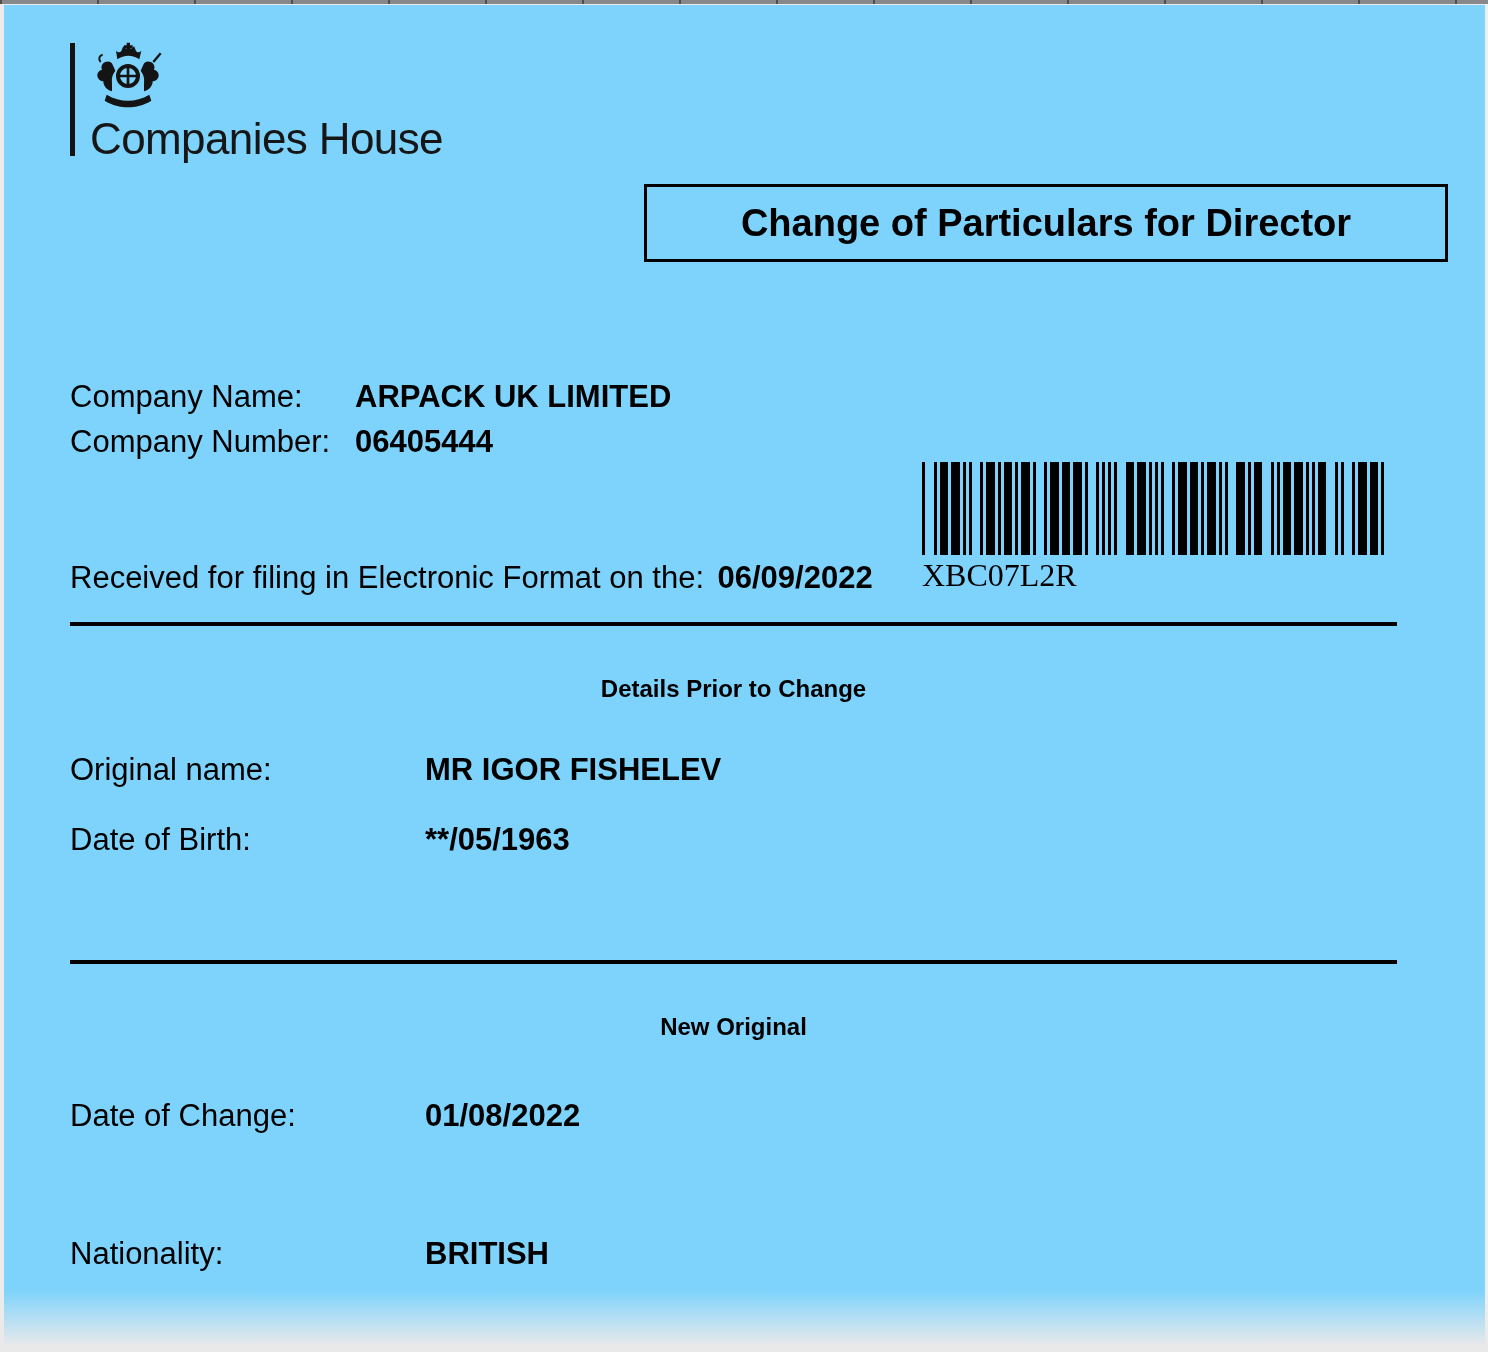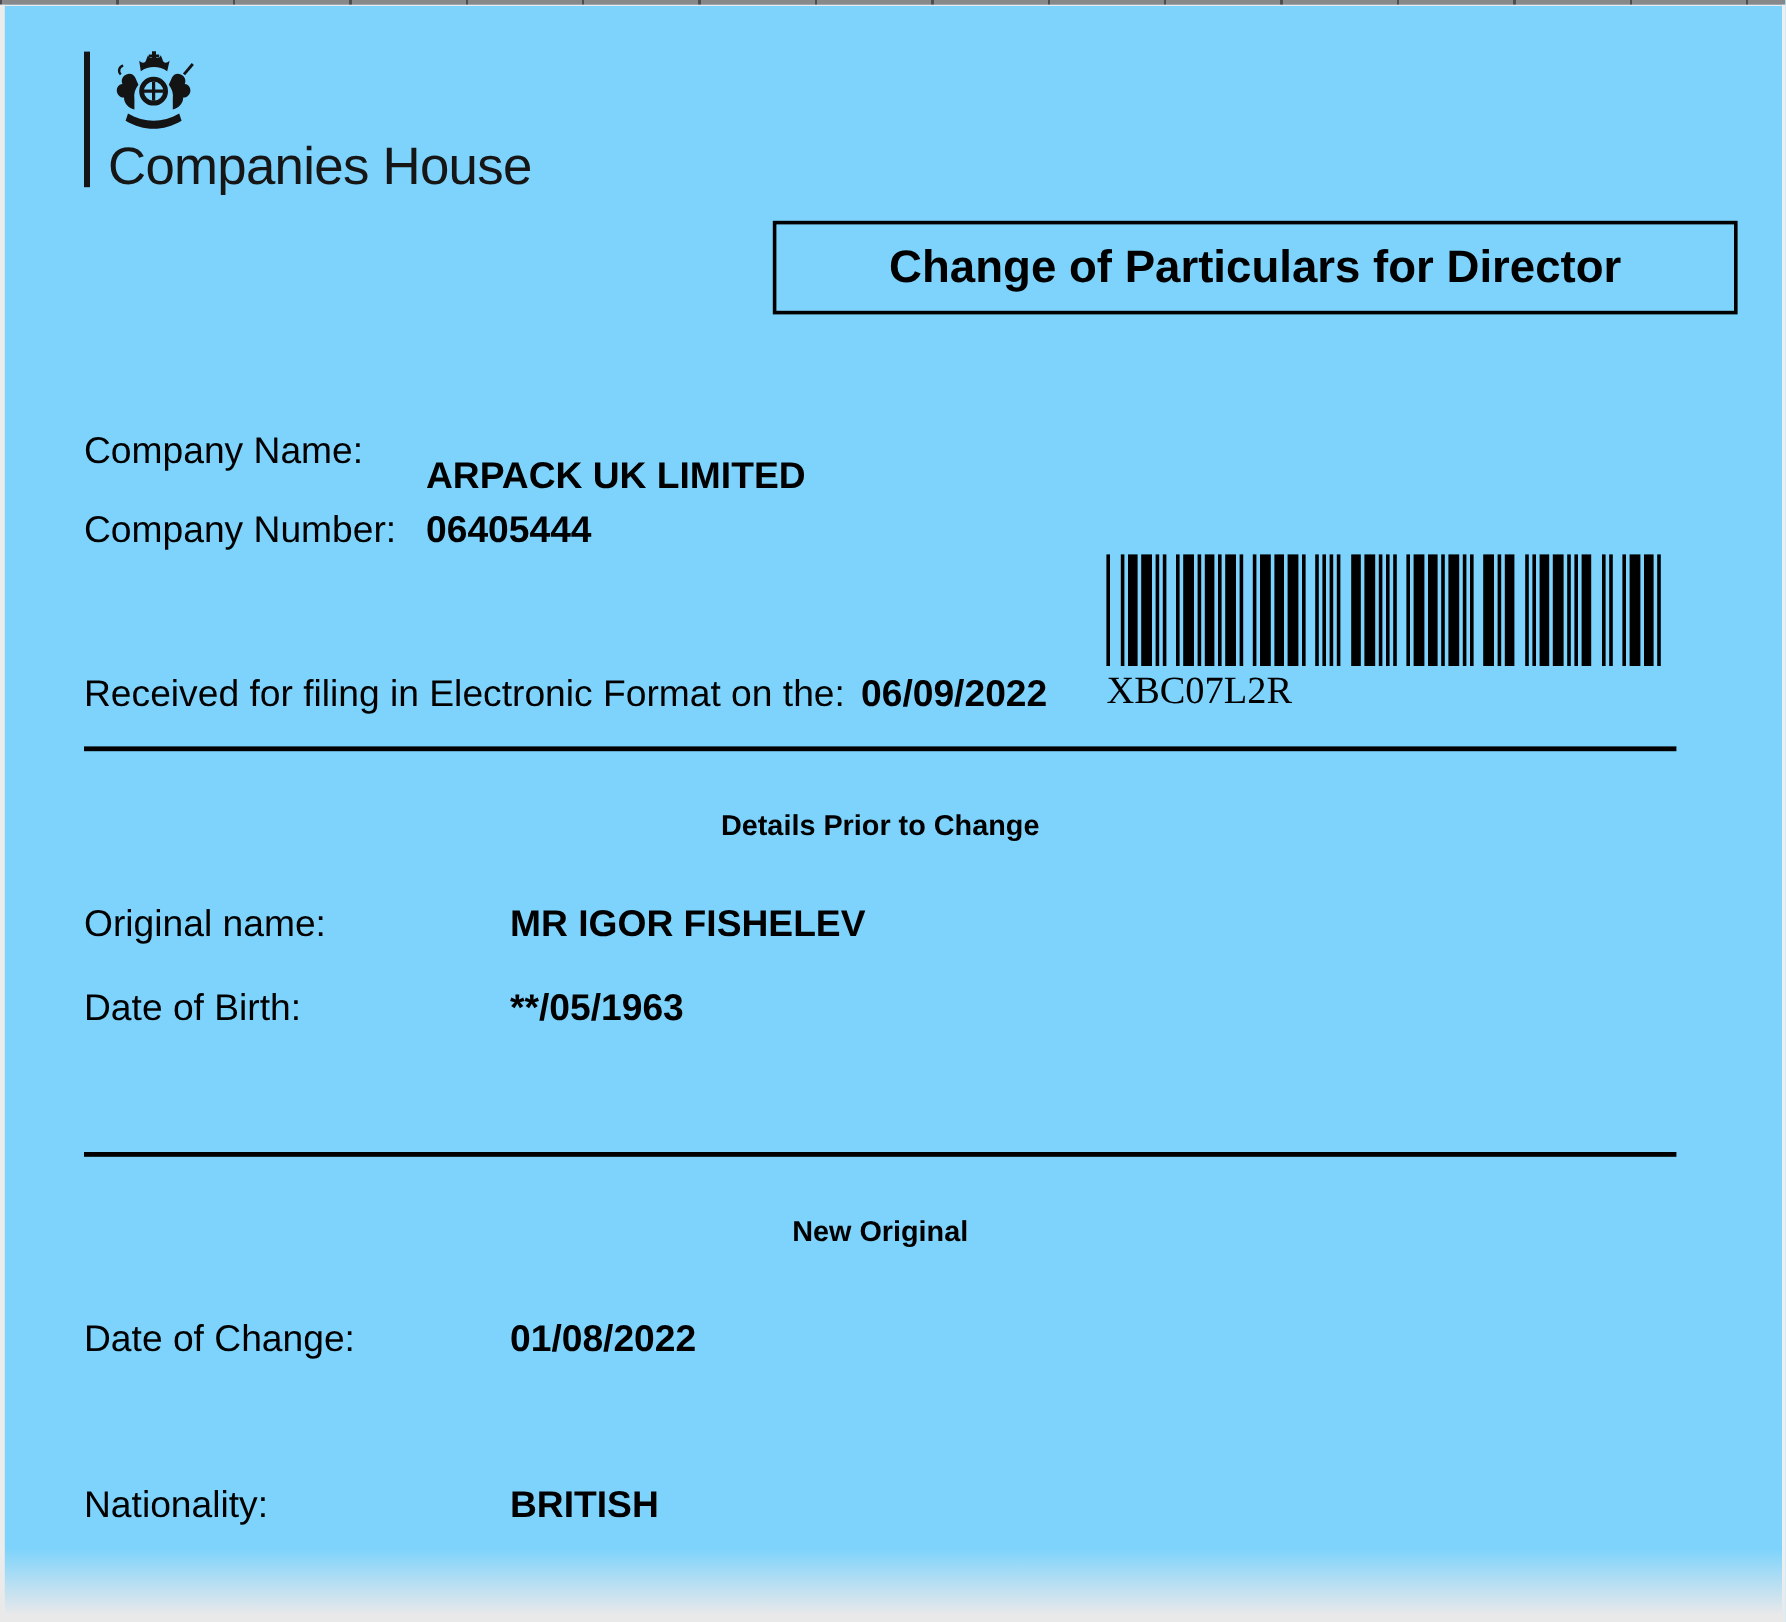--- a/index.html
+++ b/index.html
@@ -67,21 +67,21 @@
       <path d="M104,31 l11,-13" stroke-width="3.5"></path>
     </g>
   </svg>
   <div class="abs logo-text">Companies House</div>
 
 
   <div class="title-box">
     <span>Change of Particulars for Director</span>
   </div>
 
-  <div class="abs lbl" style="left:70px;top:360px">Company Name:</div>
+  <div class="abs lbl" style="left:70px;top:381px">Company Name:</div>
   <div class="abs val" style="left:355px;top:381px">ARPACK UK LIMITED</div>
   <div class="abs lbl" style="left:70px;top:426px">Company Number:</div>
   <div class="abs val" style="left:355px;top:426px">06405444</div>
 
   <div class="barcode">
       <i style="width:3px;background:#000"></i>
       <i style="width:8.5px;"></i>
       <i style="width:3px;background:#000"></i>
       <i style="width:3px;"></i>
       <i style="width:8.5px;background:#000"></i>

